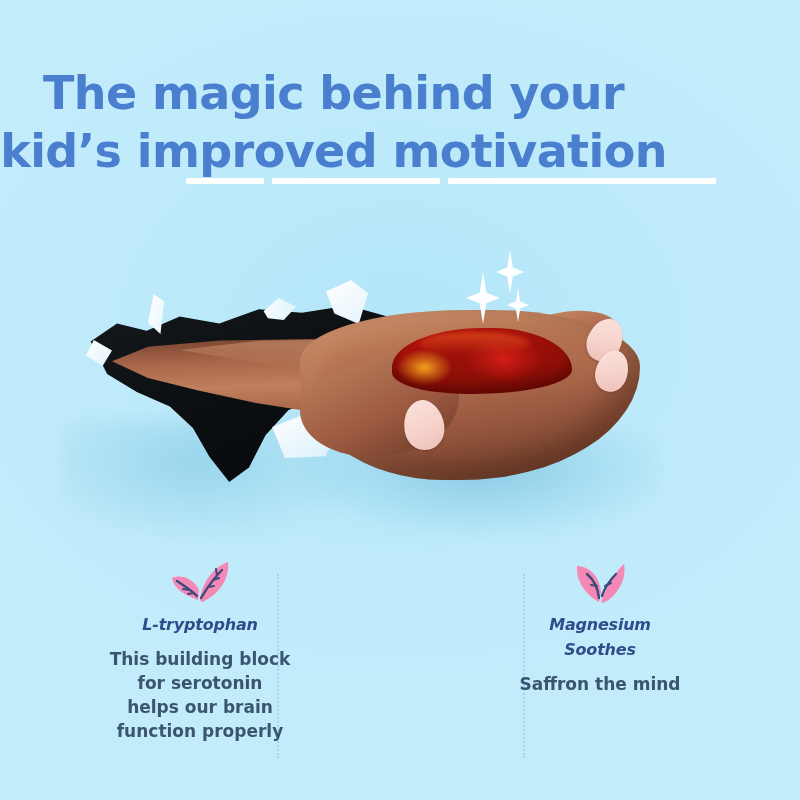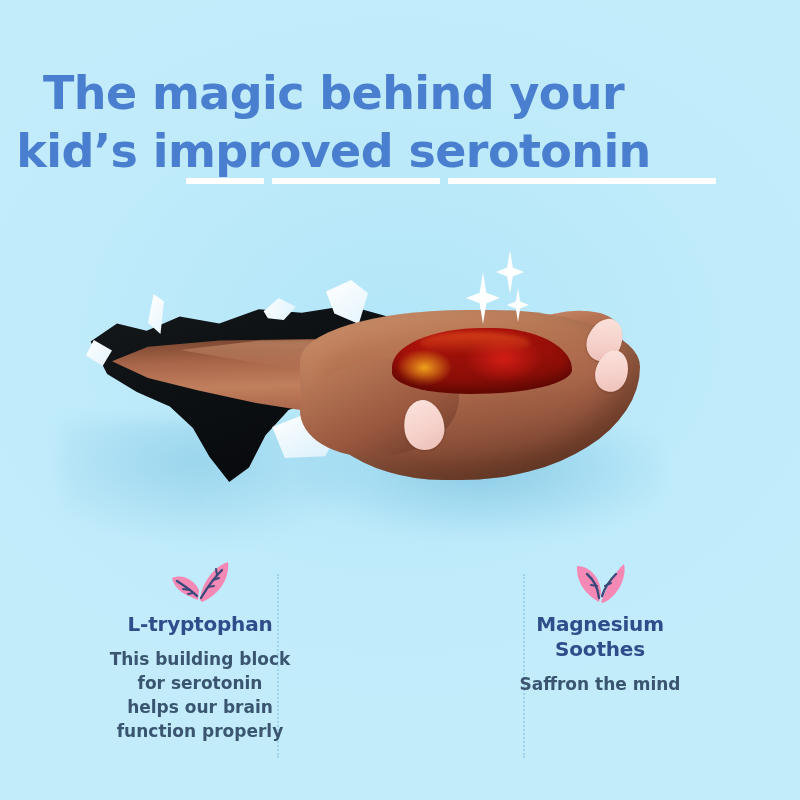--- a/index.html
+++ b/index.html
@@ -245,25 +245,26 @@
   }
   .benefit .icon-wrap {
     height: 52px;
     display: flex;
     align-items: flex-end;
     justify-content: center;
   }
   .benefit .b-title {
     font-family: "DejaVu Sans", sans-serif;
     font-weight: bold;
-    font-size: 20px;
+    font-size: 16px;
     line-height: 25px;
     color: #2e4d8a;
     margin: 8px 0 0 0;
     letter-spacing: -0.2px;
+    font-style: italic;
   }
   .benefit .b-desc {
     font-family: "DejaVu Sans", sans-serif;
     font-weight: bold;
     font-size: 17px;
     line-height: 24px;
     color: #3a5570;
     margin: 10px 0 0 0;
     white-space: pre-line;
   }
@@ -278,21 +279,21 @@
   .divider.d1 { left: 277px; }
   .divider.d2 { left: 523px; }
 </style>
 </head>
 <body>
 
 <div id="poster">
 
   <div class="headline-block">
     <div class="headline">The magic behind your</div>
-    <div class="headline line2">kid’s improved serotonin</div>
+    <div class="headline line2">kid’s improved motivation</div>
   </div>
   <div class="underline-row">
     <div class="u-seg s1"></div>
     <div class="u-seg s2"></div>
     <div class="u-seg s3"></div>
   </div>
 
   <div class="stage">
     <div class="tear-shadow-left"></div>
     <div class="hand-shadow"></div>

